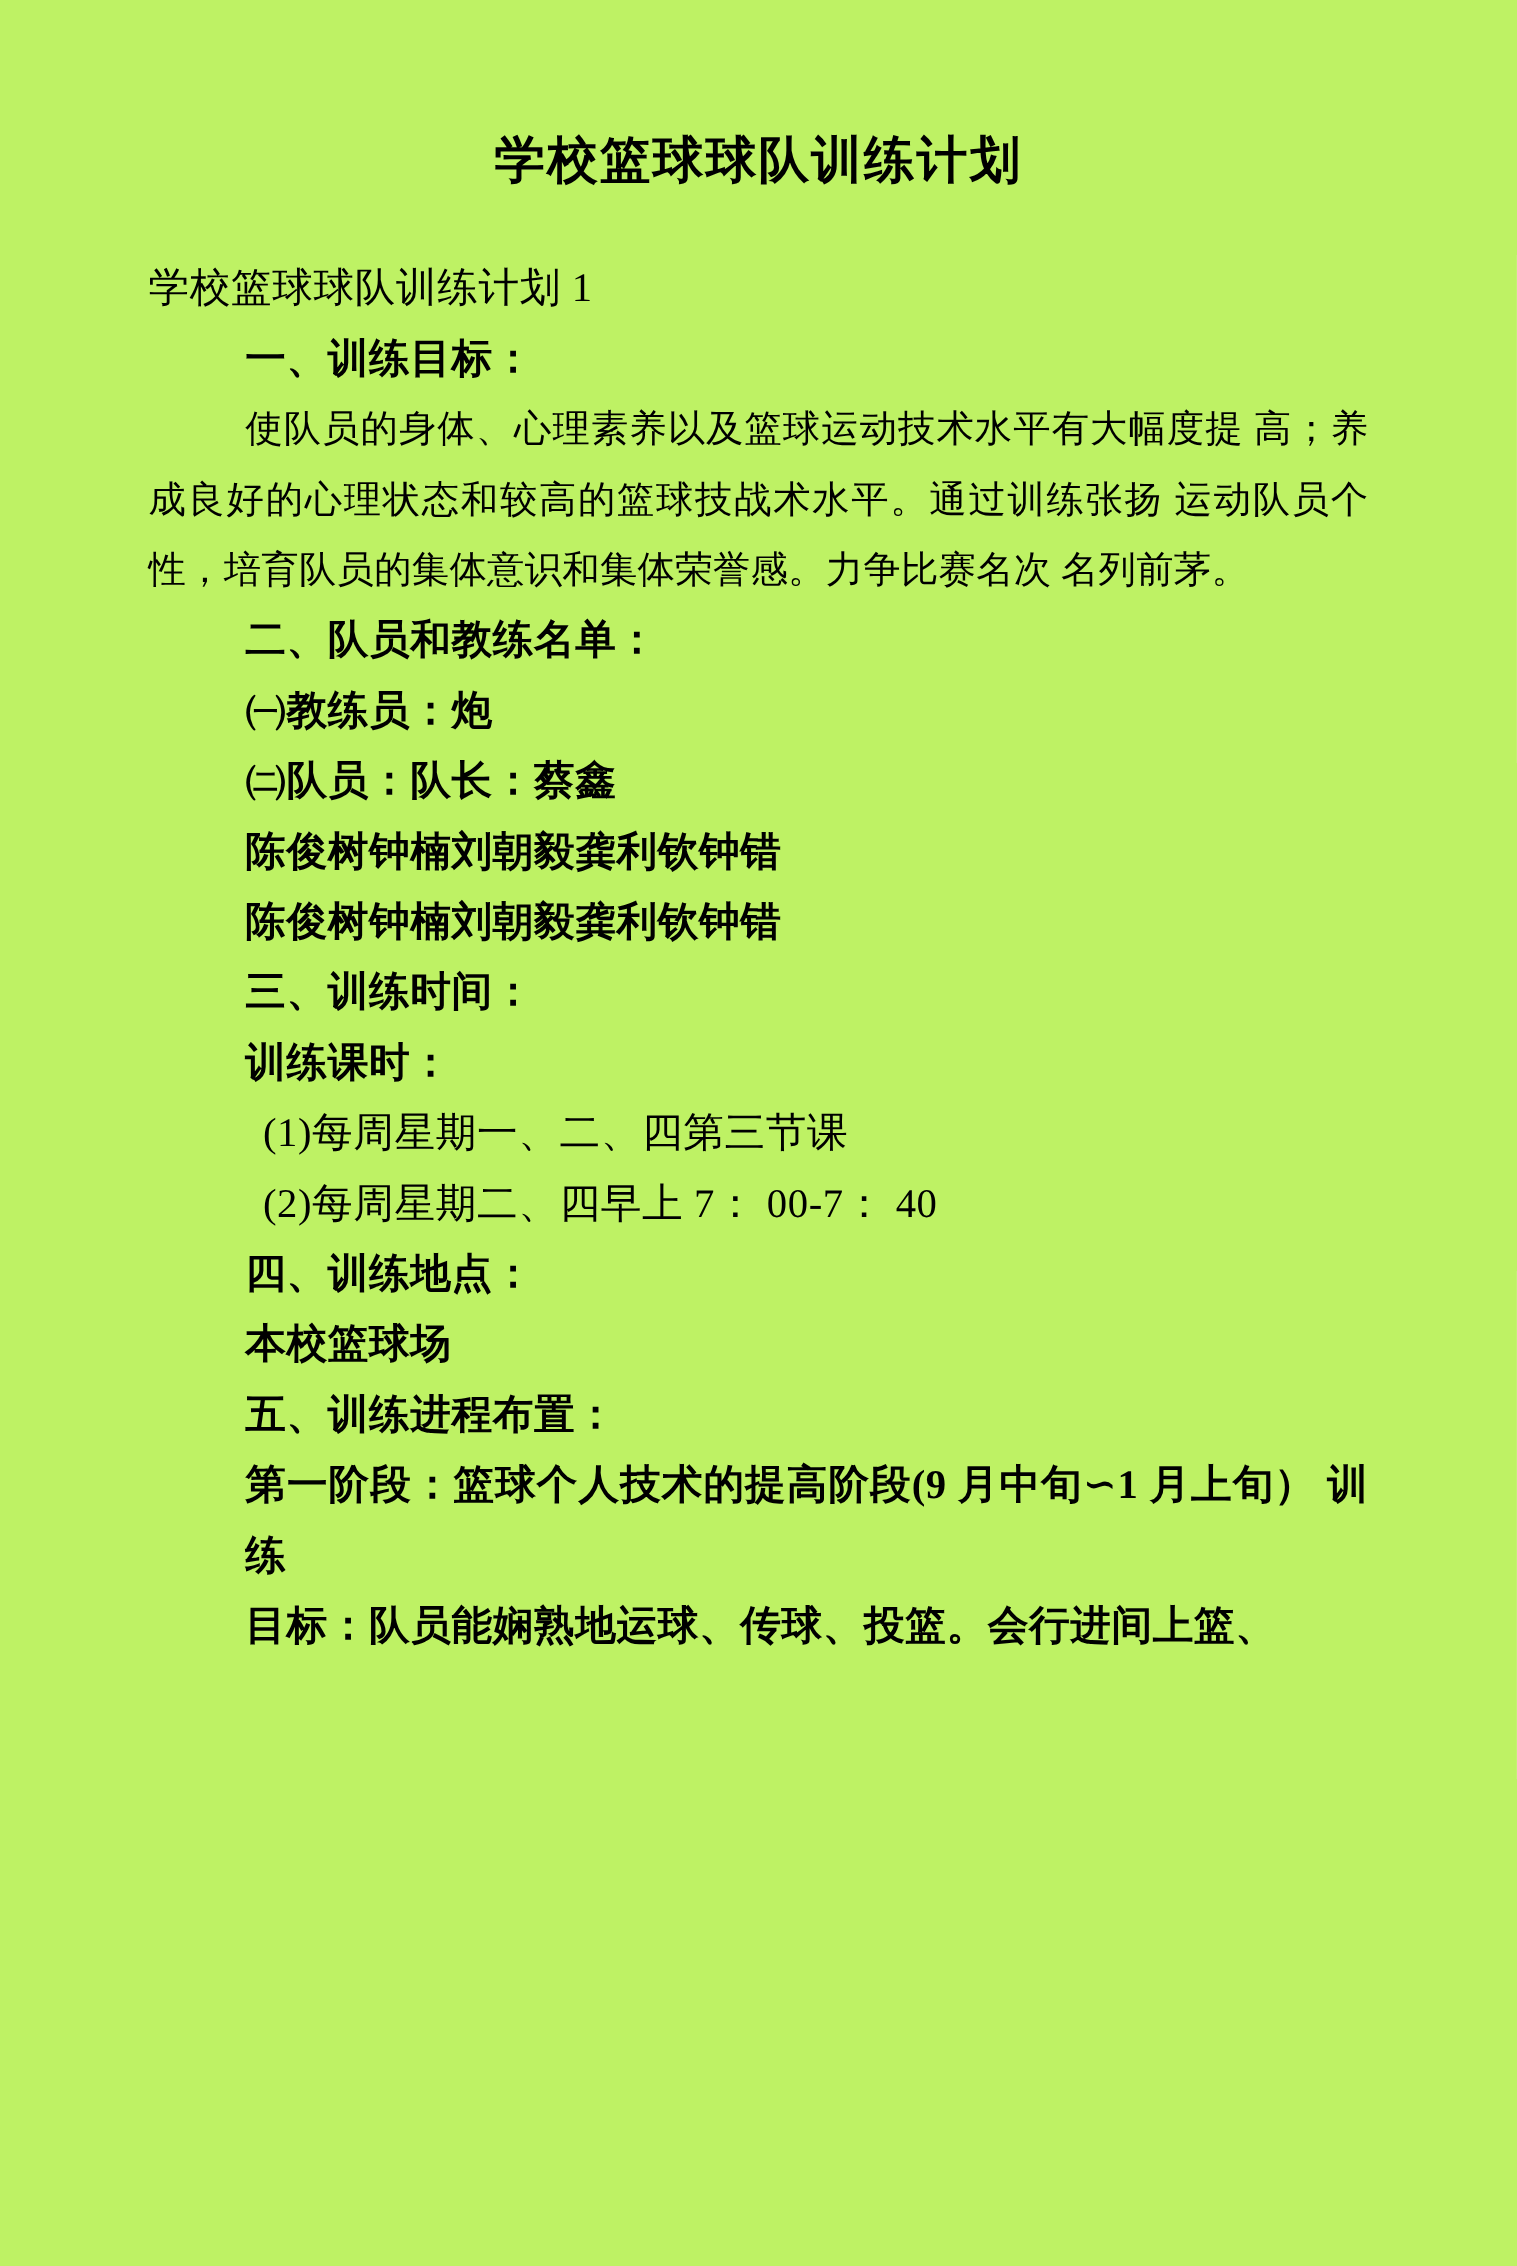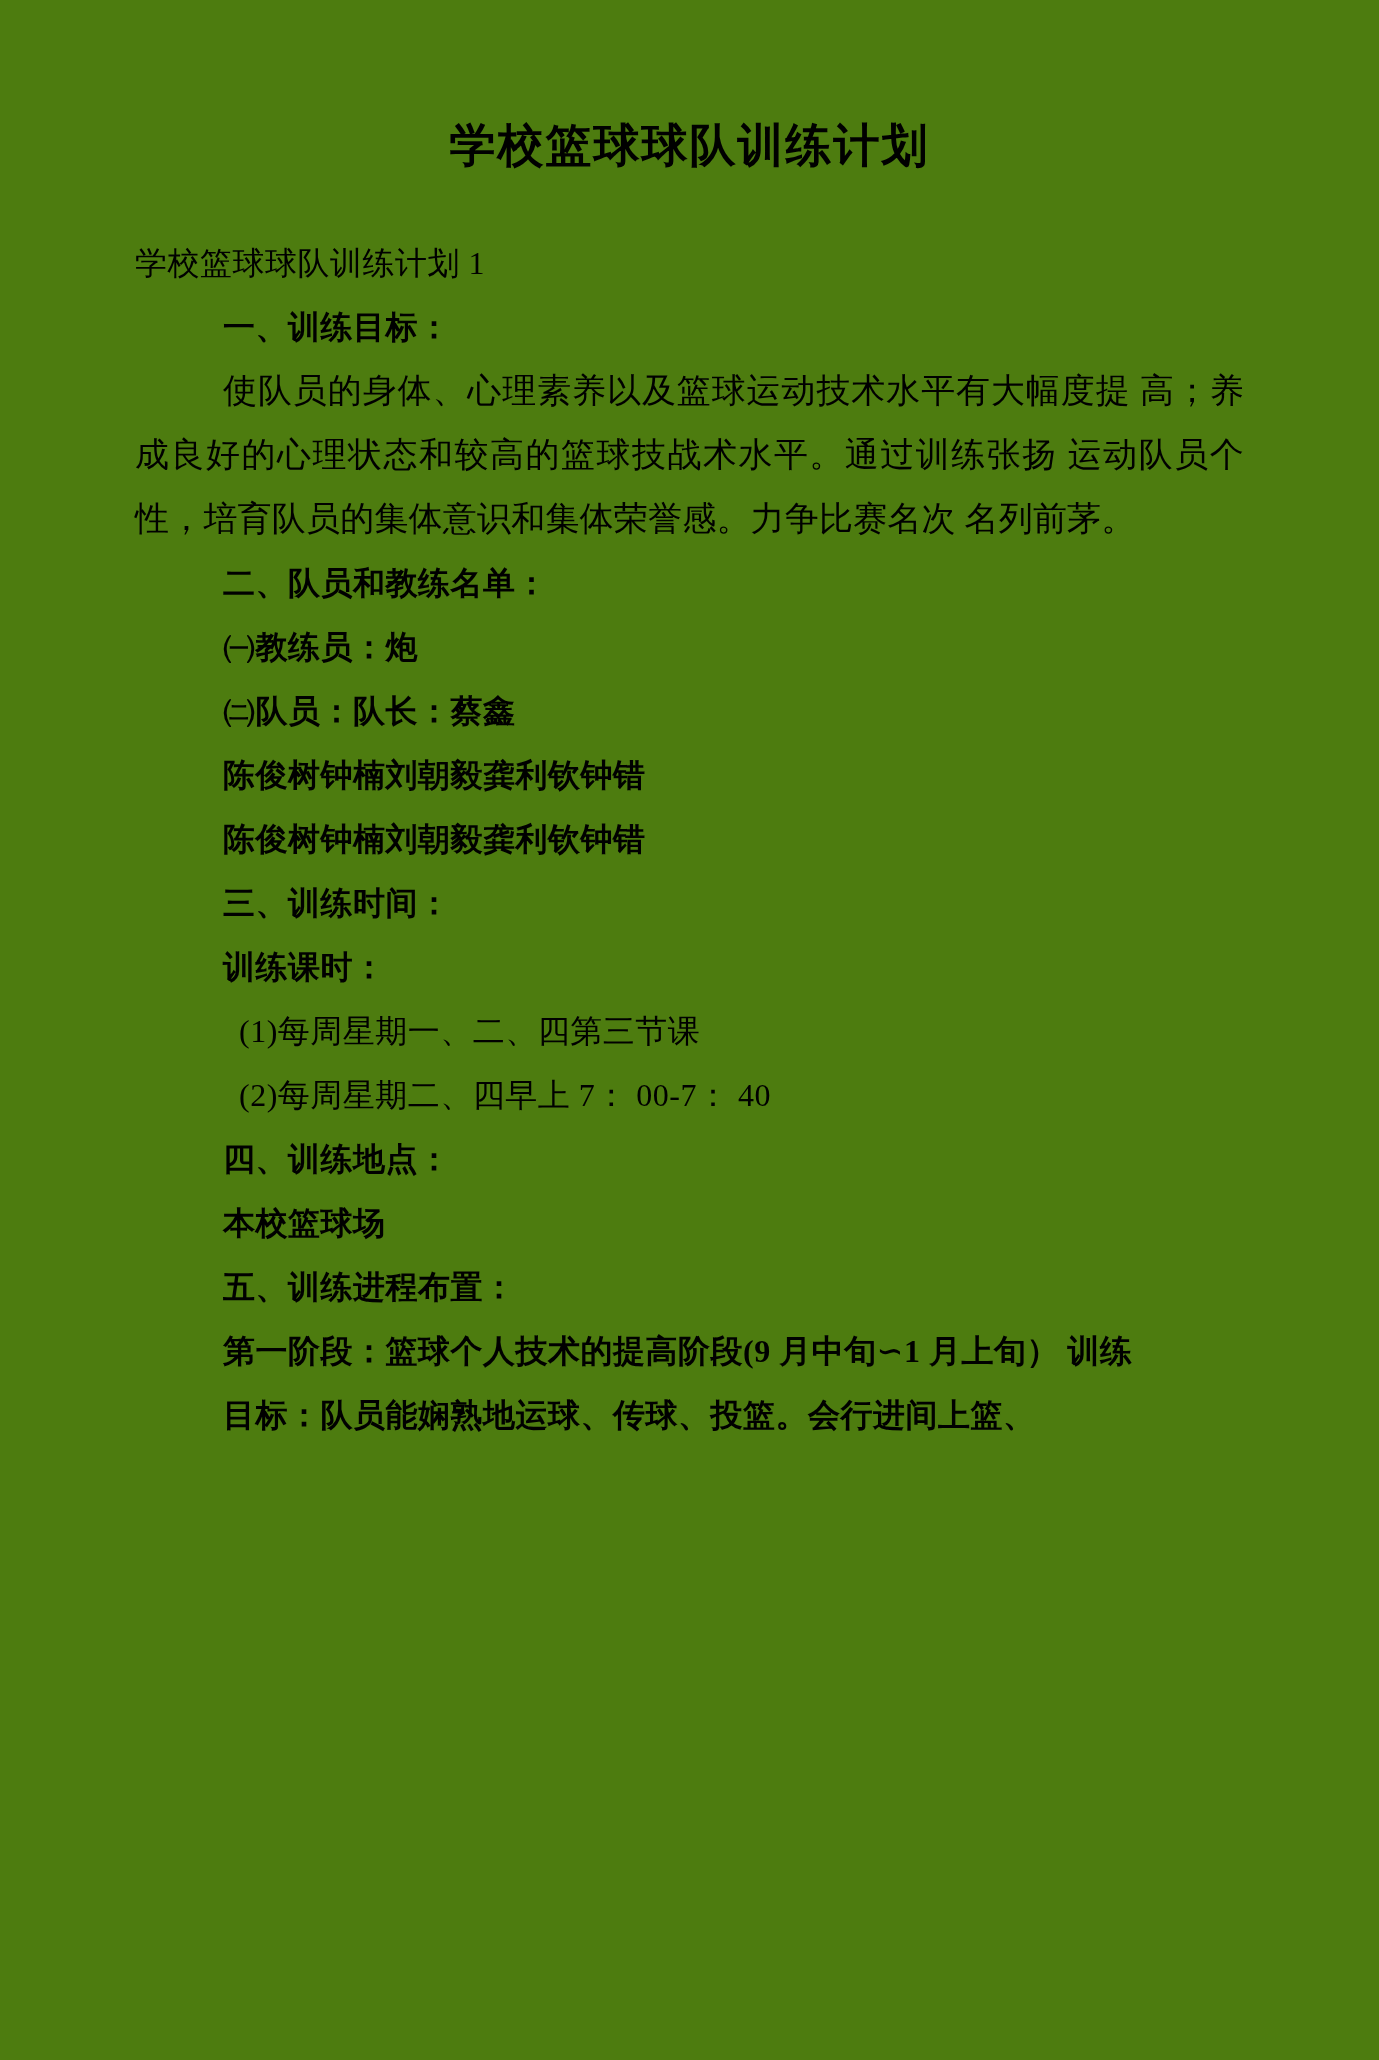--- a/index.html
+++ b/index.html
@@ -13,38 +13,38 @@
     font-family: "Liberation Serif", "DejaVu Serif", serif;
     color: #000000;
     overflow: hidden;
   }
   .page {
     position: relative;
     width: 1379px;
     height: 2060px;
     box-sizing: border-box;
     padding: 0 135px;
-    background: #4d7c0f;
+    background: #bef264;
   }
   .doc-title {
     text-align: center;
     font-size: 46px;
     font-weight: 700;
     letter-spacing: 2px;
     margin: 0;
     padding-top: 118px;
     line-height: 1.2;
     font-family: "DejaVu Sans", "Liberation Sans", sans-serif;
   }
   .body-text {
     margin-top: 58px;
   }
   p {
     margin: 0 0 0 0;
-    font-size: 32px;
+    font-size: 37px;
     line-height: 64px;
     text-align: justify;
     text-justify: inter-ideograph;
     letter-spacing: 0.5px;
   }
   p.indent1 {
     text-indent: 0;
     padding-left: 0;
   }
   p.indent2 {

